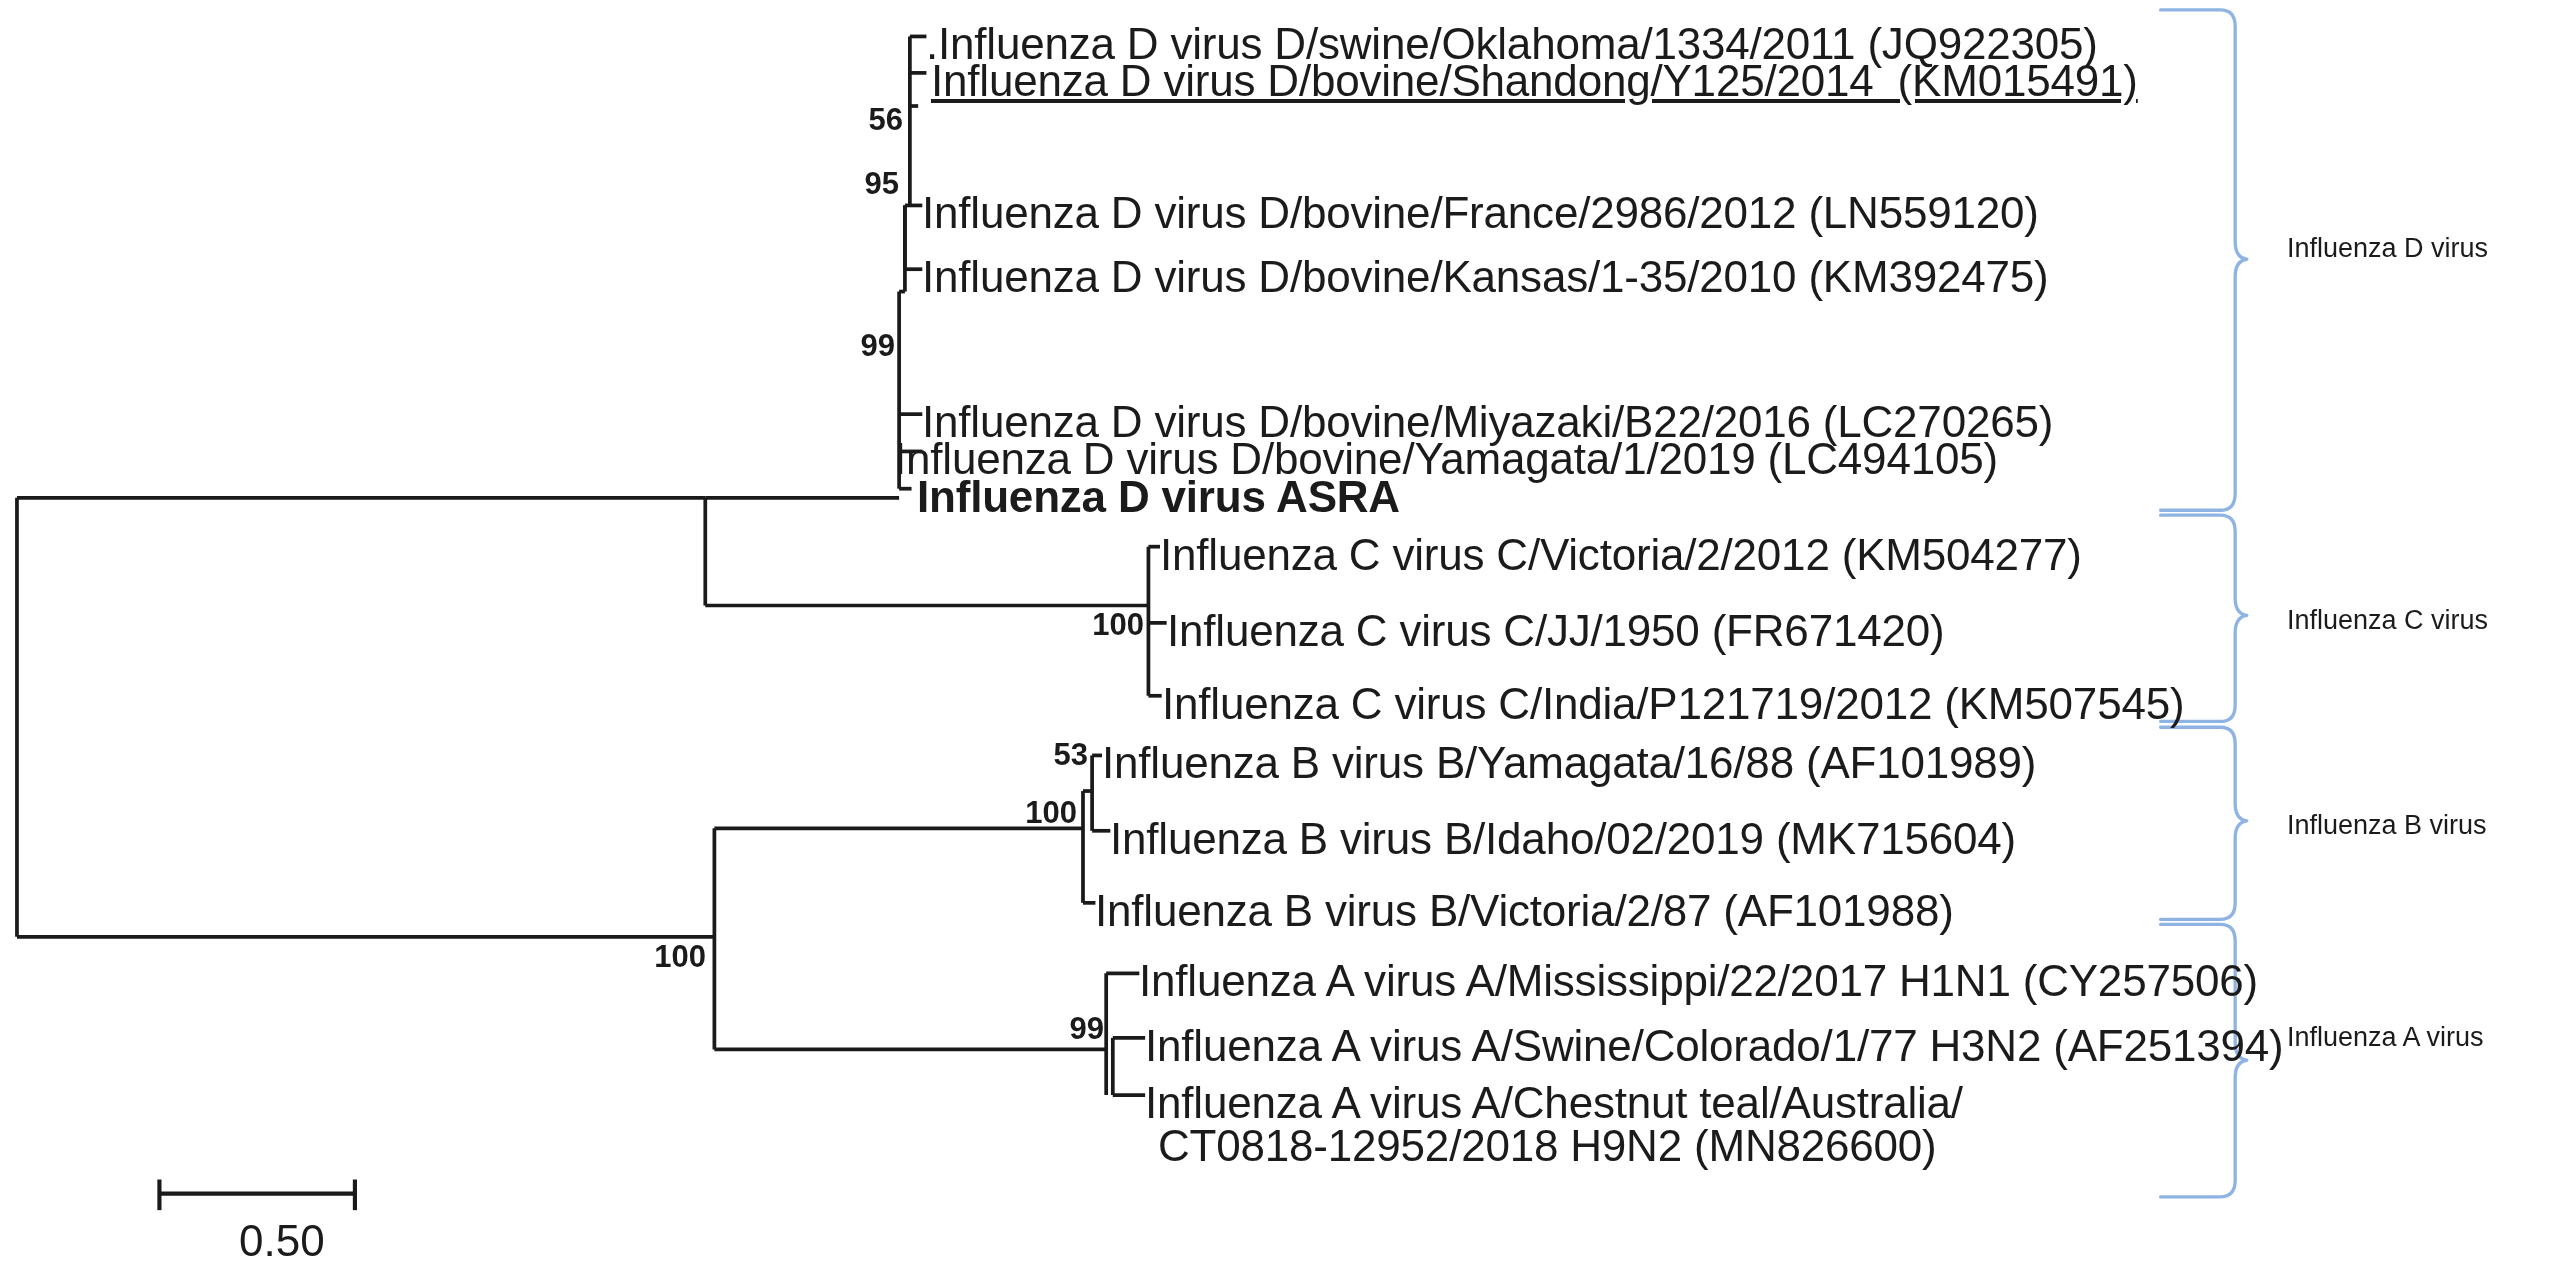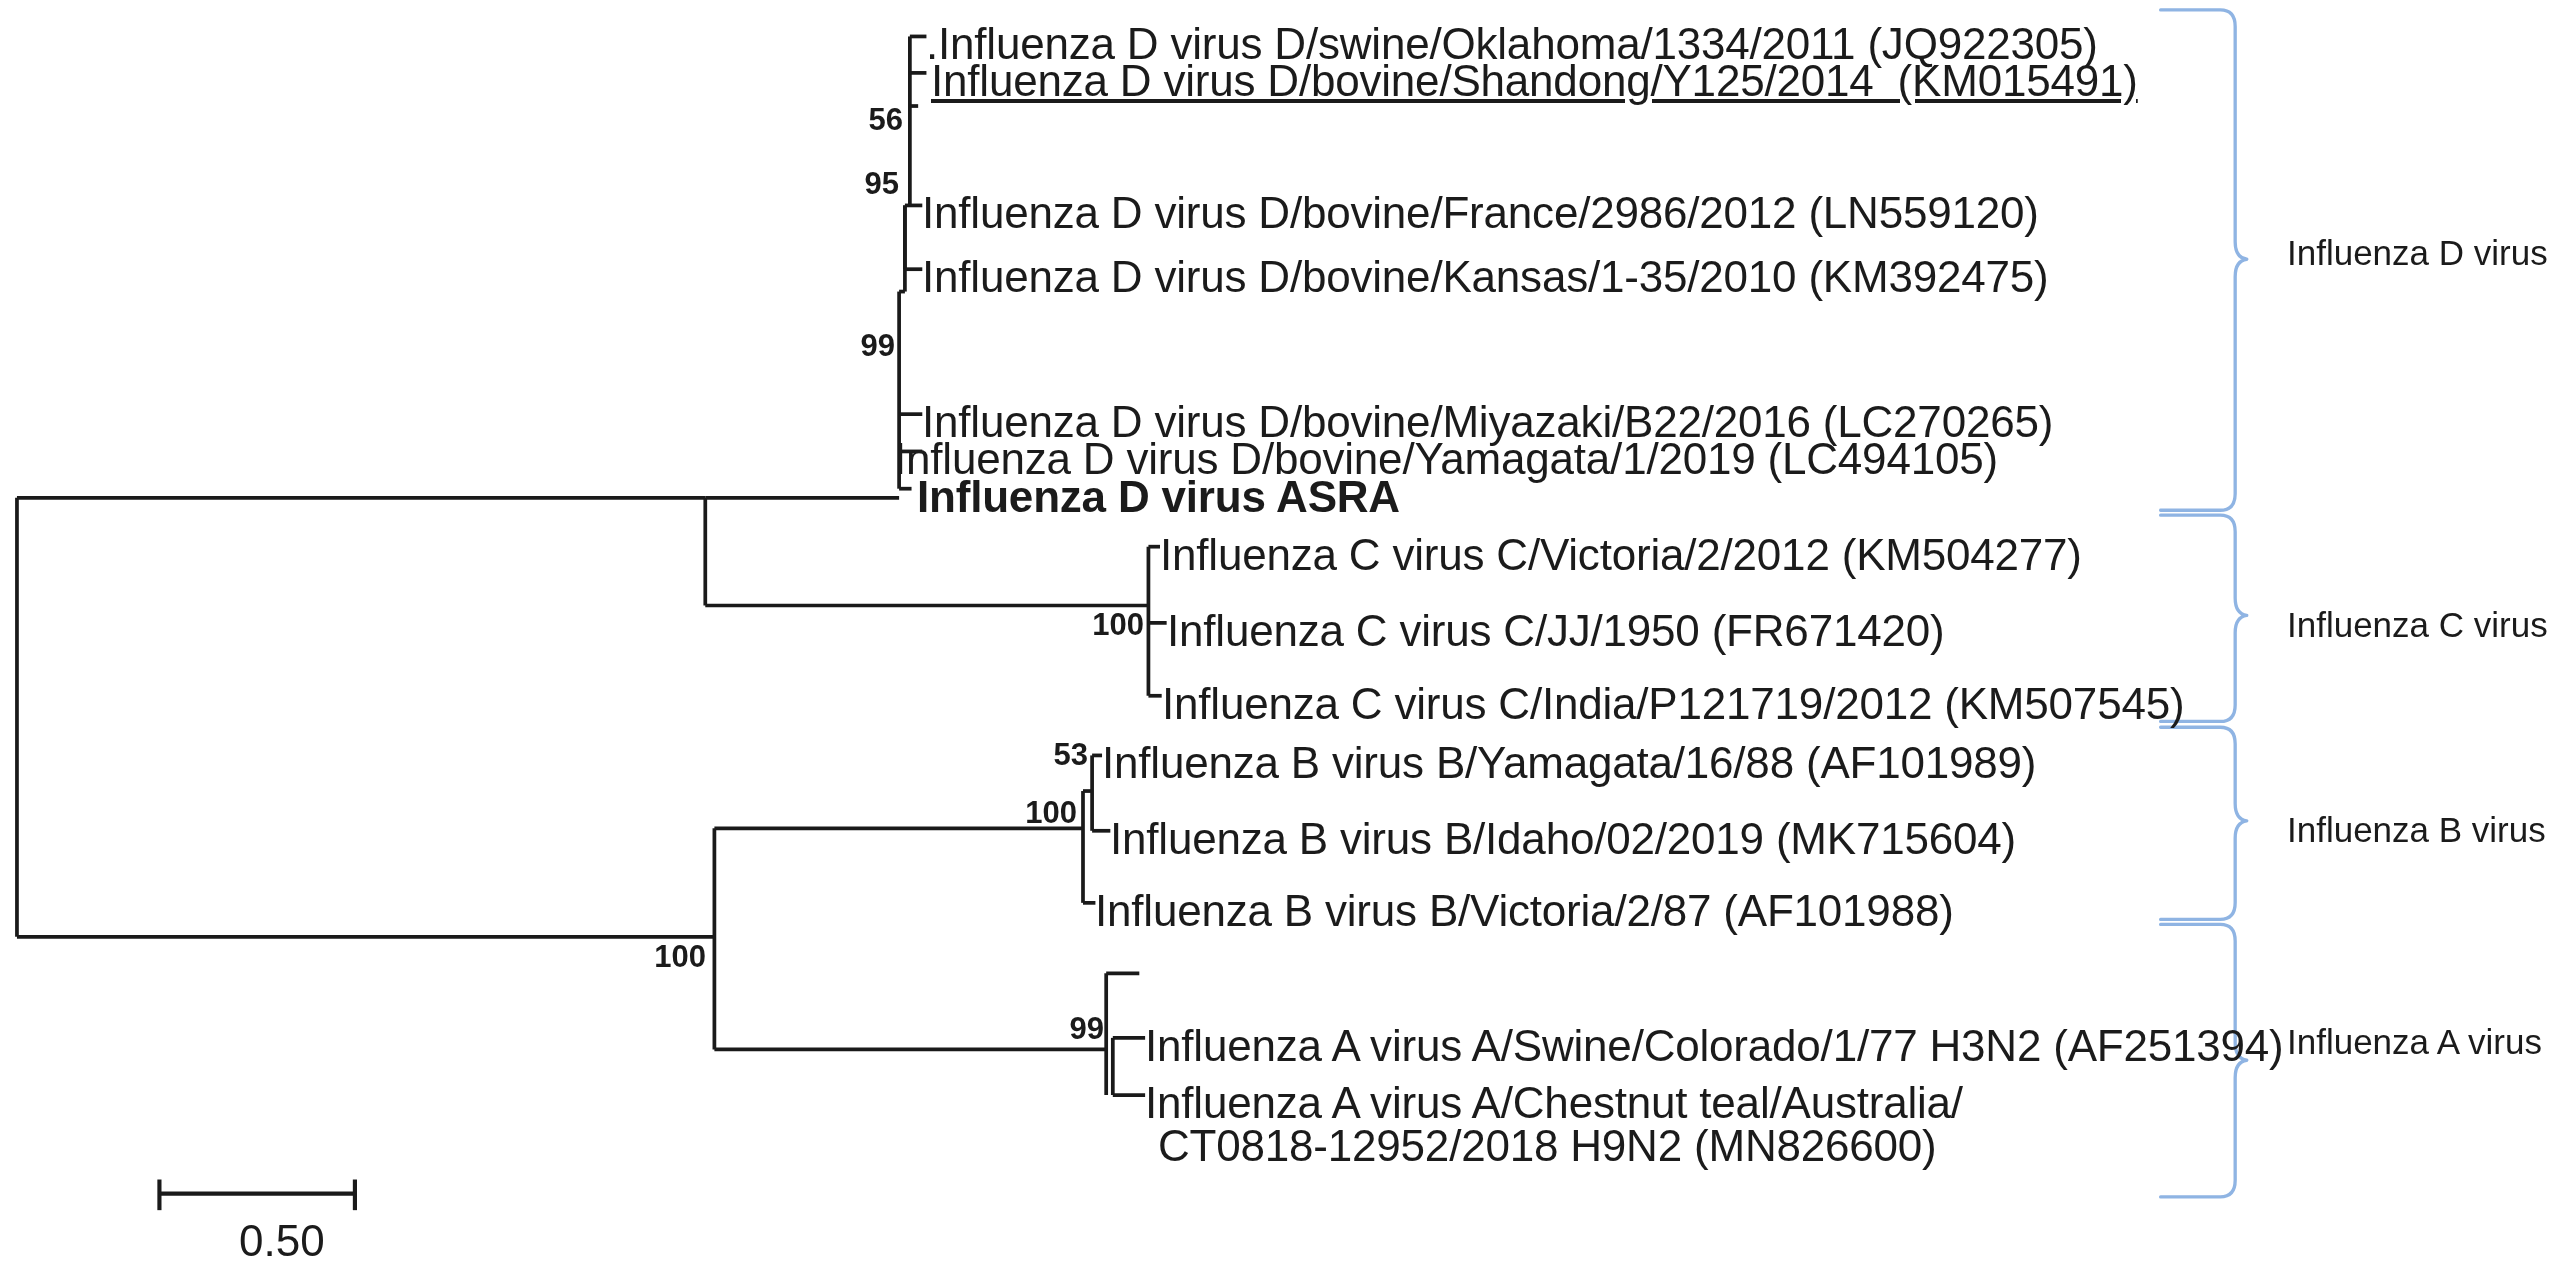--- a/index.html
+++ b/index.html
@@ -54,21 +54,21 @@
   .boot-label {
     position: absolute;
     font-size: 31px;
     color: #1b1b1b;
     white-space: pre;
     text-align: right;
     font-weight: bold;
   }
   .group-label {
     position: absolute;
-    font-size: 35px;
+    font-size: 27px;
     color: #1b1b1b;
     white-space: pre;
   }
   .scale-label {
     position: absolute;
     font-size: 44px;
     color: #1b1b1b;
     white-space: pre;
     margin-left: 18px;
   }
@@ -191,20 +191,21 @@
   <div class="tip-label" style="left:1167px; top:605px;">Influenza C virus C/JJ/1950 (FR671420)</div>
 
   <div class="tip-label" style="left:1162px; top:678px;">Influenza C virus C/India/P121719/2012 (KM507545)</div>
 
   <div class="tip-label" style="left:1102px; top:737px;">Influenza B virus B/Yamagata/16/88 (AF101989)</div>
 
   <div class="tip-label" style="left:1110px; top:813px;">Influenza B virus B/Idaho/02/2019 (MK715604)</div>
 
   <div class="tip-label" style="left:1095px; top:885px;">Influenza B virus B/Victoria/2/87 (AF101988)</div>
 
+  <div class="tip-label" style="left:1139px; top:955px;">Influenza A virus A/Mississippi/22/2017 H1N1 (CY257506)</div>
 
   <div class="tip-label" style="left:1145px; top:1020px;">Influenza A virus A/Swine/Colorado/1/77 H3N2 (AF251394)</div>
 
   <div class="tip-label" style="left:1145px; top:1077px;">Influenza A virus A/Chestnut teal/Australia/</div>
 
   <div class="tip-label" style="left:1158px; top:1120px;">CT0818-12952/2018 H9N2 (MN826600)</div>
 
   <div class="boot-label" style="left:843px; top:102px; width:60px;">56</div>
 
   <div class="boot-label" style="left:839px; top:166px; width:60px;">95</div>

